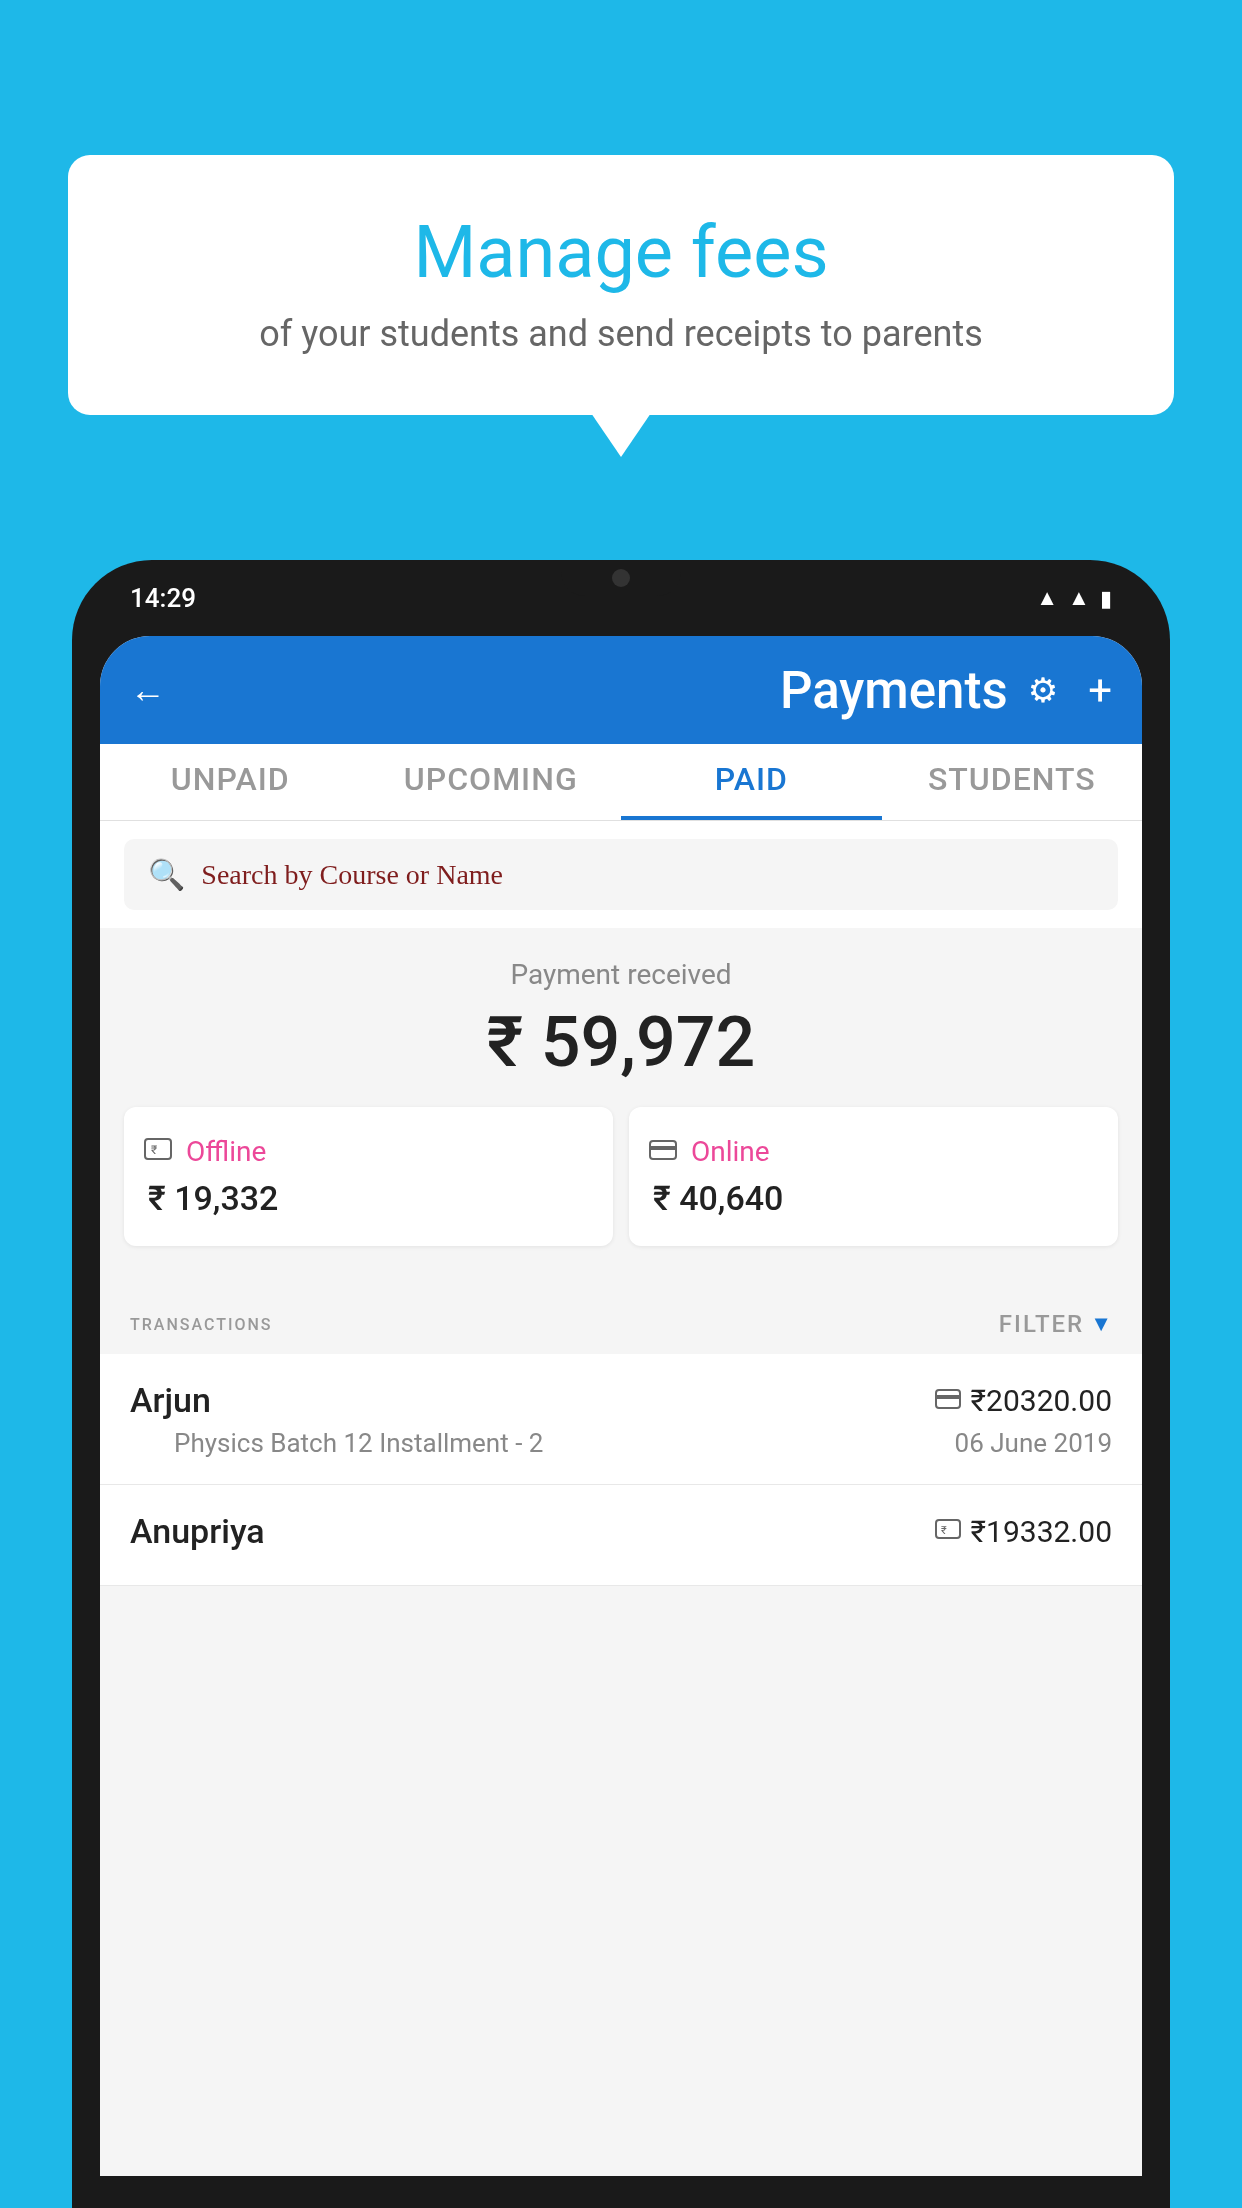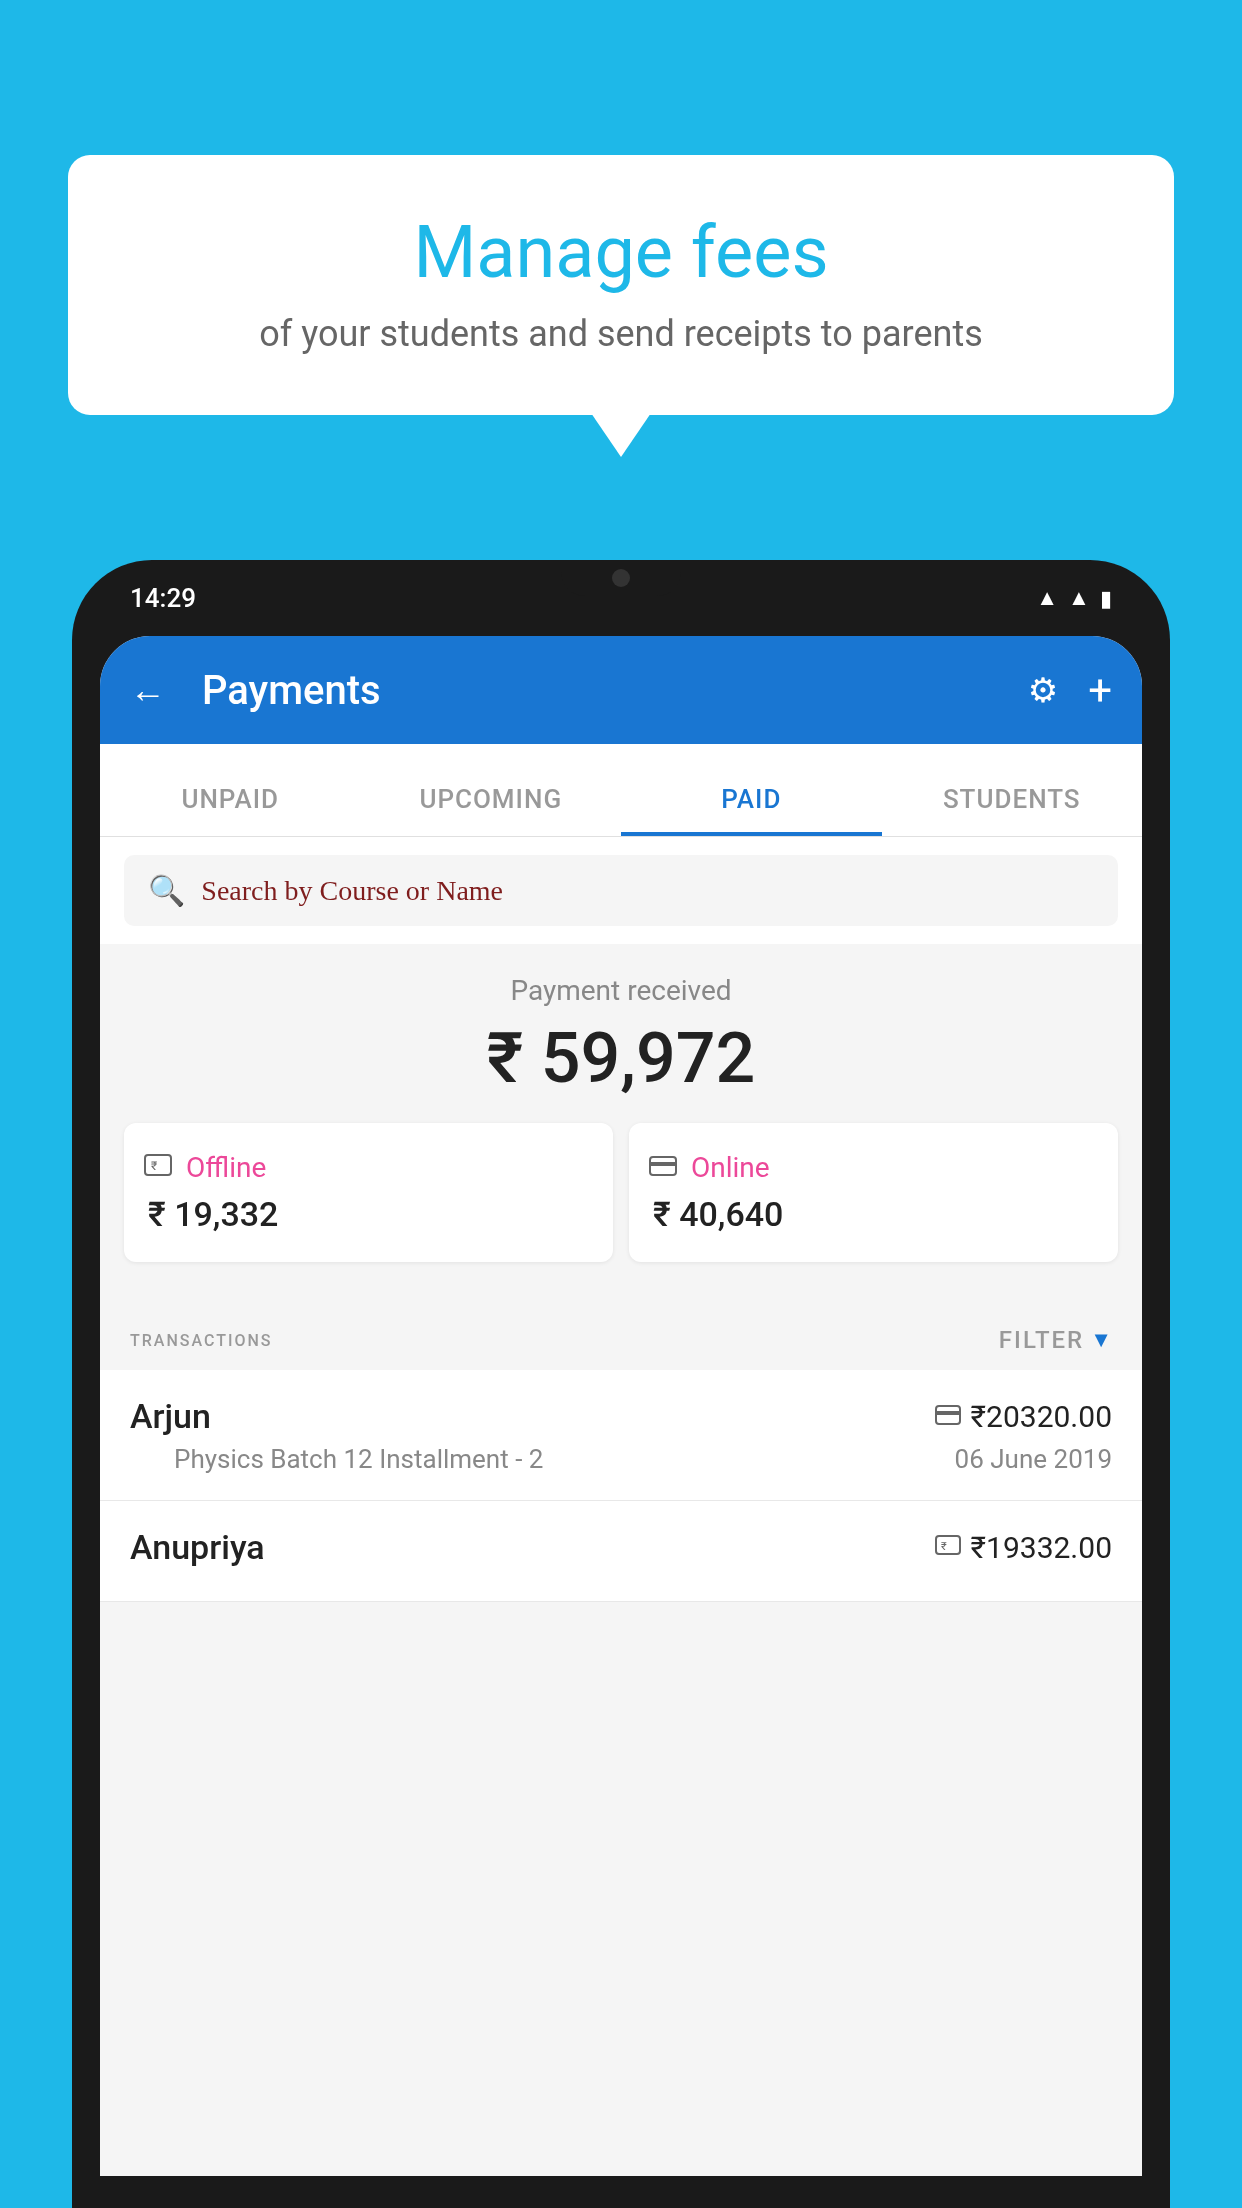--- a/index.html
+++ b/index.html
@@ -118,45 +118,46 @@
       gap: 20px;
     }
     .app-bar-back {
       color: white;
       font-size: 36px;
       cursor: pointer;
     }
     .app-bar-title {
       flex: 1;
       color: white;
-      font-size: 40px;
+      font-size: 51px;
       font-weight: 500;
       margin-left: 16px;
+      text-align: right;
     }
     .app-bar-actions {
       display: flex;
       gap: 30px;
       align-items: center;
     }
     .app-bar-icon {
       color: white;
       font-size: 34px;
     }
 
     
     .tabs-bar {
       background: white;
       display: flex;
       border-bottom: 1px solid #e0e0e0;
     }
     .tab {
       flex: 1;
       text-align: center;
-      padding: 40px 0 22px;
-      font-size: 26px;
+      padding: 16px 0 22px;
+      font-size: 32px;
       font-weight: 500;
       color: #999;
       letter-spacing: 1px;
       position: relative;
       cursor: pointer;
     }
     .tab.active {
       color: #1976d2;
     }
     .tab.active::after {

